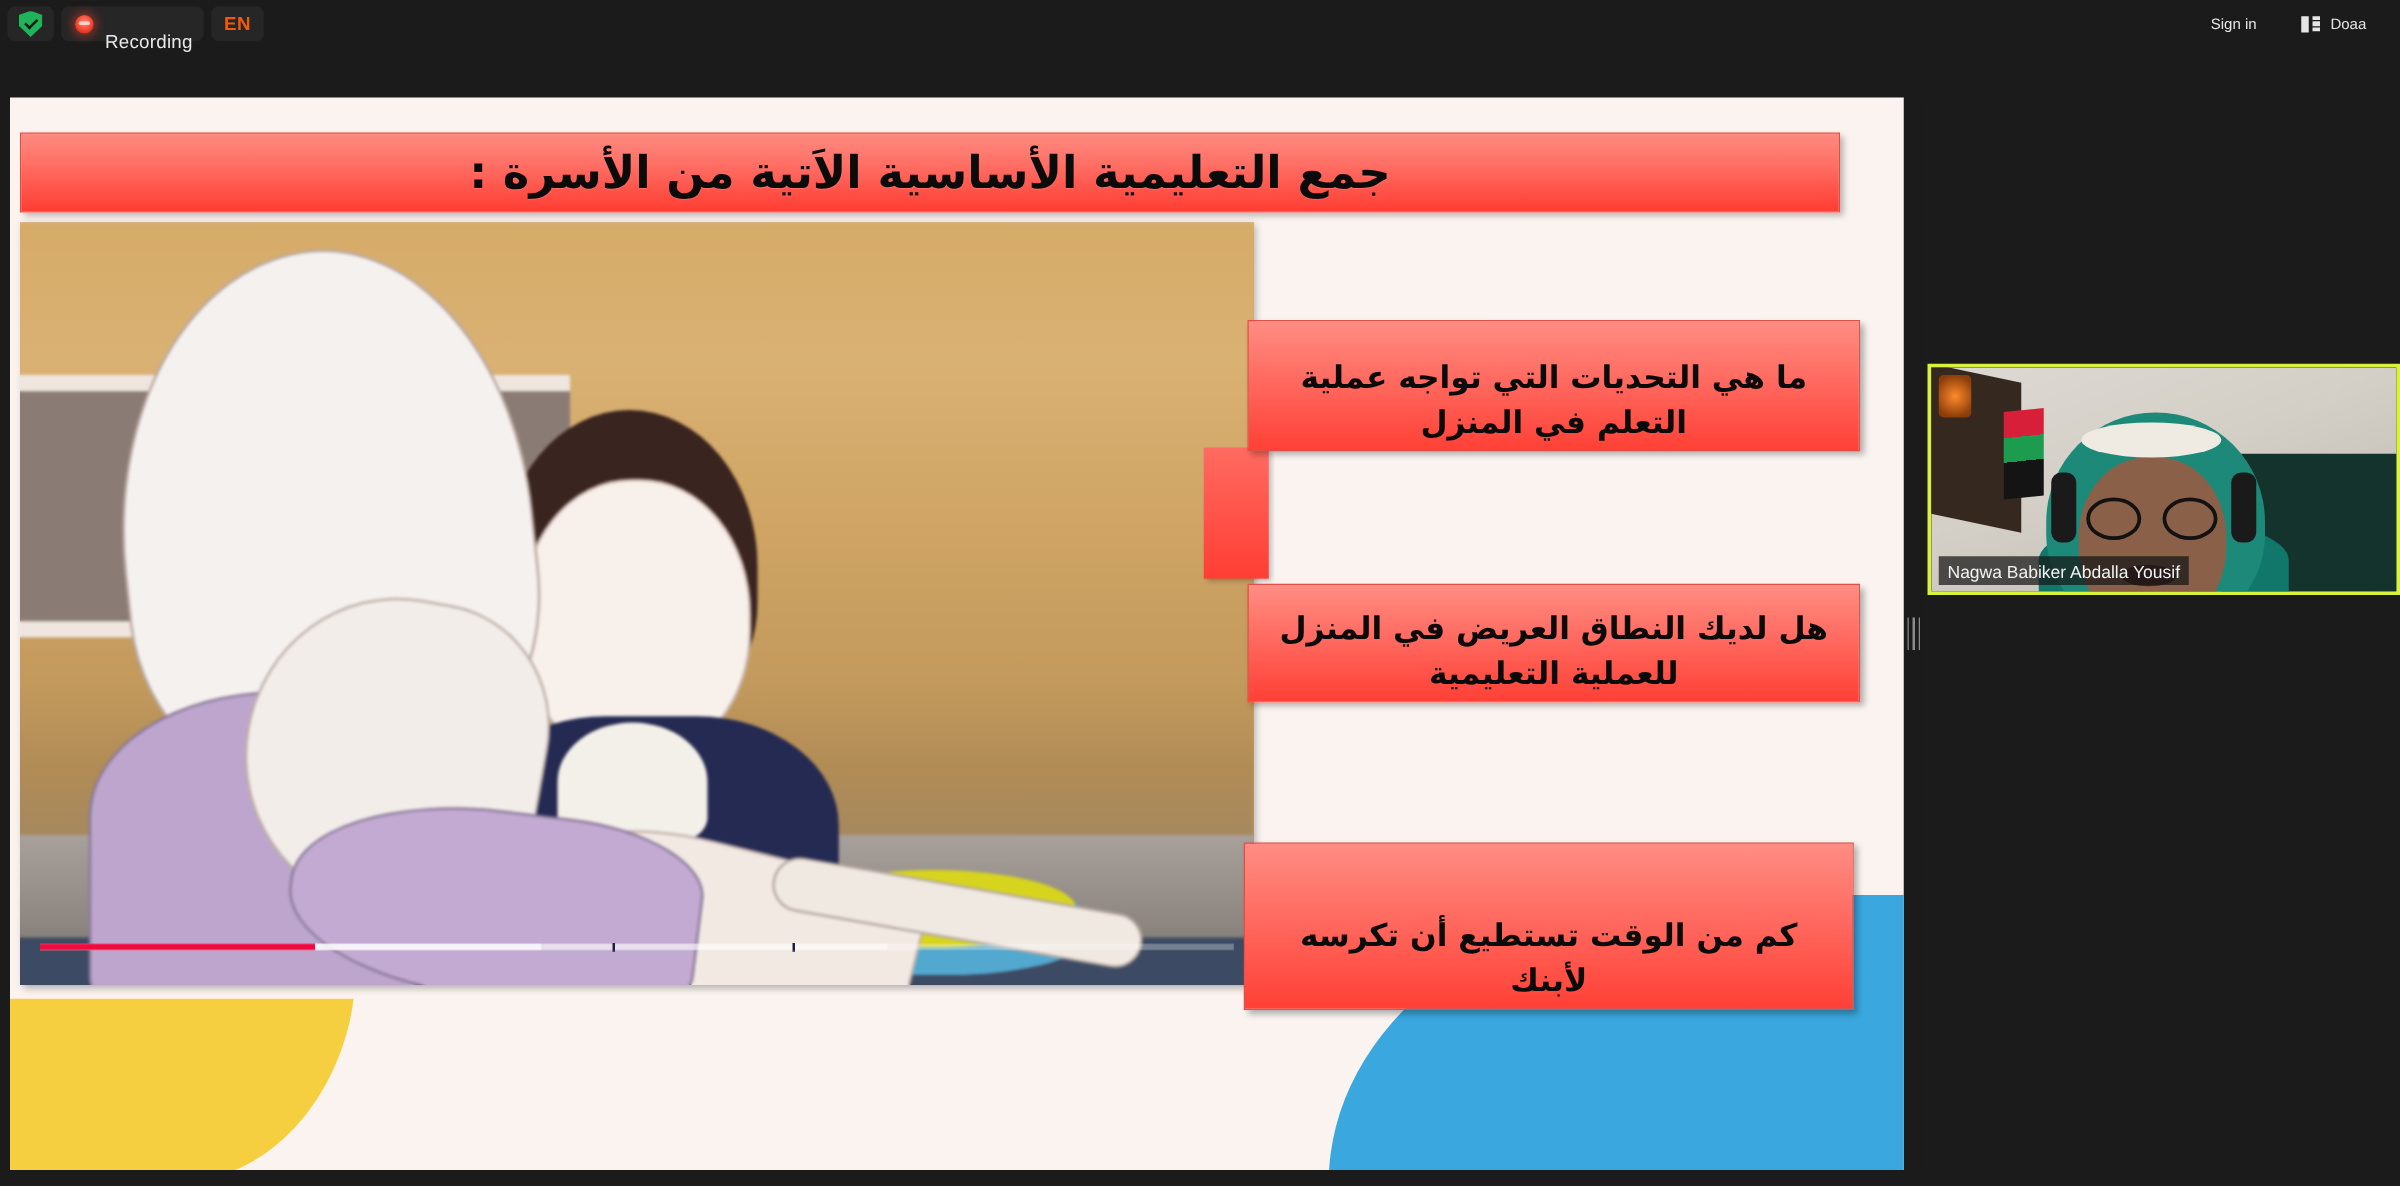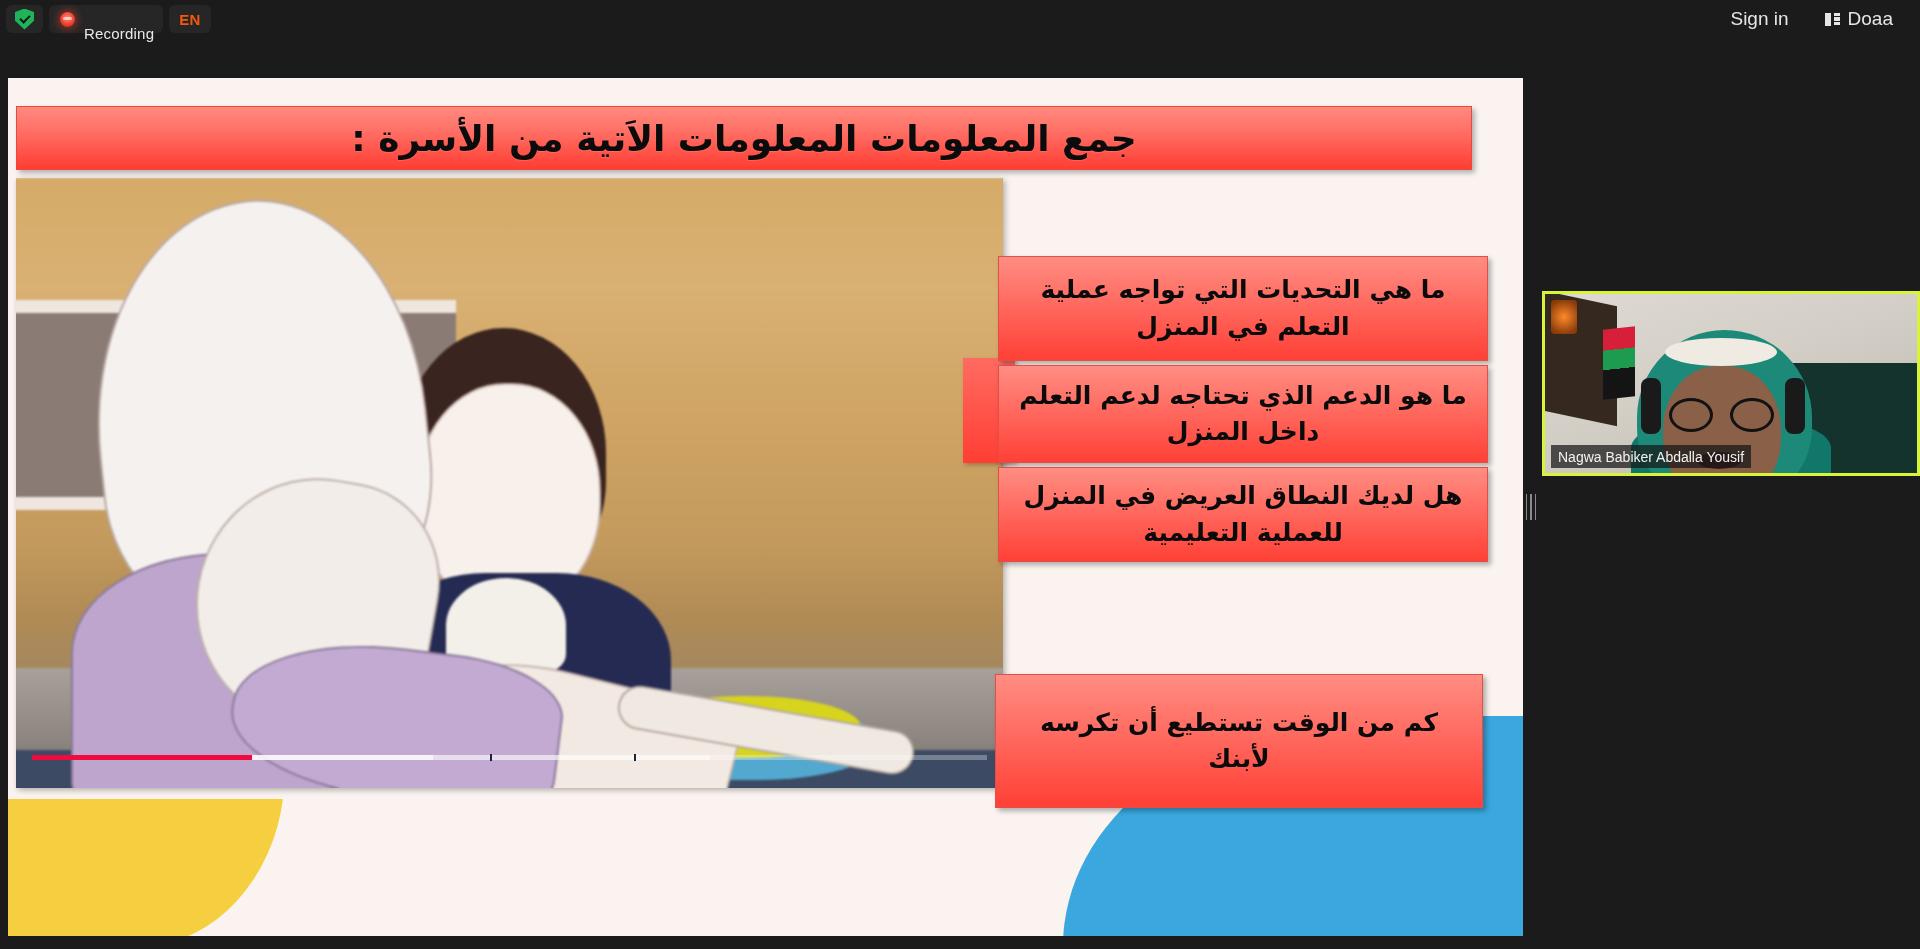--- a/index.html
+++ b/index.html
@@ -53,21 +53,21 @@
     font-size: 15px; font-weight: bold; letter-spacing: .4px;
     display: flex; align-items: center;
   }
   .topbar-right {
     margin-left: auto; display: flex; align-items: center; gap: 10px; padding-right: 14px;
   }
   .tb-btn {
     display: flex; align-items: center; gap: 8px;
     height: 28px; padding: 0 13px; border-radius: 6px;
     background: transparent; border: none;
-    color: #e6e6e6; font-size: 19px;
+    color: #e6e6e6; font-size: 12px;
     font-family: "Liberation Sans", sans-serif;
     cursor: pointer;
   }
   .view-icon {
     width: 15px; height: 13px; position: relative; display: inline-block;
   }
   .view-icon i {
     position: absolute; background: #e6e6e6; display: block;
   }
   .view-icon i:nth-child(1) { left: 0; top: 0; width: 6px; height: 13px; }
@@ -242,21 +242,21 @@
   
   .qcol {
     position: absolute; left: 990px; top: 100px;
     width: 490px; height: 640px;
   }
   .qbox {
     position: absolute; left: 0;
     background: linear-gradient(180deg, #ff8d83 0%, #ff7268 35%, #ff4036 100%);
     border: 1px solid #e05047;
     box-shadow: 3px 3px 5px rgba(0,0,0,.30);
-    display: flex; align-items: center; justify-content: center;
+    display: flex; align-items: flex-end; justify-content: center;
     padding: 4px 14px;
   }
   .qtext {
     direction: rtl;
     font-family: "DejaVu Sans", sans-serif;
     font-weight: bold;
     font-size: 25px;
     line-height: 1.45;
     color: #0b0b0b;
     text-align: center;
@@ -385,21 +385,21 @@
     </button>
   </div>
 </div>
 
 <div class="stage">
 
   <div class="deco-yellow"></div>
   <div class="deco-blue"></div>
 
   <div class="title-banner">
-    <div class="title-text">جمع المعلومات المعلومات الاَتية من الأسرة :</div>
+    <div class="title-text">جمع التعليمية الأساسية الاَتية من الأسرة :</div>
   </div>
 
   <div class="video-frame">
     <div class="cartoon">
       <div class="ct-wall"></div>
       <div class="ct-shelf"></div>
       <div class="ct-counter"></div>
       <div class="ct-counter2"></div>
       <div class="ct-bowl"></div>
       <div class="ct-food"></div>
@@ -423,23 +423,20 @@
       <div class="pb-chapter" style="left:63%"></div>
     </div>
   </div>
 
   <div class="behind-box"></div>
 
   <div class="qcol">
     <div class="qbox" style="top:78px;  height:105px; width:490px;">
       <div class="qtext">ما هي التحديات التي تواجه عملية التعلم في المنزل</div>
     </div>
-    <div class="qbox" style="top:187px; height:98px;  width:490px;">
-      <div class="qtext">ما هو الدعم الذي تحتاجه لدعم التعلم داخل المنزل</div>
-    </div>
     <div class="qbox" style="top:289px; height:95px;  width:490px;">
       <div class="qtext">هل لديك النطاق العريض في المنزل   للعملية التعليمية</div>
     </div>
     <div class="qbox" style="top:496px; height:134px; width:488px; left:-3px;">
       <div class="qtext">كم من الوقت تستطيع أن تكرسه لأبنك</div>
     </div>
   </div>
 </div>
 
 <div class="divider">

